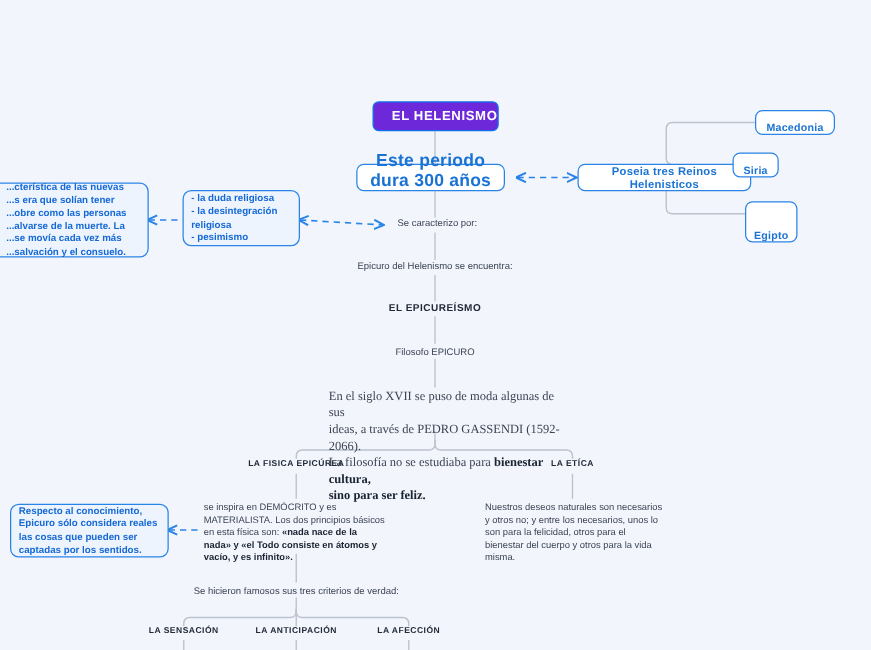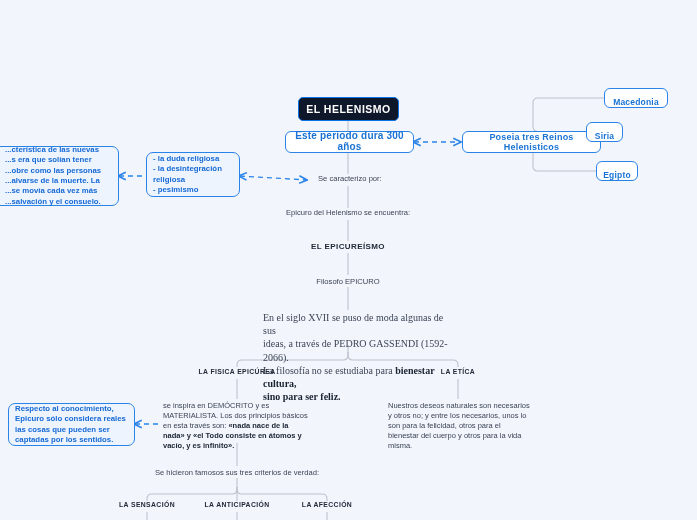--- a/index.html
+++ b/index.html
@@ -10,29 +10,28 @@
     overflow:hidden;
     position:relative;
   }
   #canvas{position:absolute;inset:0;width:697px;height:520px;}
   svg.lines{position:absolute;left:0;top:0;width:697px;height:520px;pointer-events:none;}
 
   .node{position:absolute;box-sizing:border-box;}
 
   
   .node-primary{
-    background:#0f172a;
+    background:#6d28d9;
     color:#ffffff;
     border:1px solid #0b72e7;
     border-radius:5px;
     font-weight:bold;
     letter-spacing:.5px;
-    display:flex;align-items:center;justify-content:center;
+    display:flex;align-items:center;justify-content:flex-end;
     text-align:center;
-    margin-top:16px;
   }
   
   .node-outline{
     background:#ffffff;
     color:#1a73d4;
     border:1.4px solid #2a84e8;
     border-radius:6px;
     font-weight:bold;
     display:flex;align-items:flex-end;justify-content:center;
     text-align:center;
@@ -130,37 +129,37 @@
       <path d="M119,176 L146,176" marker-start="url(#arrL)"></path>
 
       <path d="M135,424 L160,424" marker-start="url(#arrL)"></path>
     </g>
   </svg>
 
   <div class="node node-primary" style="left:298px;top:81px;width:101px;height:24px;font-size:10.5px;">
     <span>EL HELENISMO</span>
   </div>
 
-  <div class="node node-outline" style="left:285px;top:131px;width:129px;height:22px;font-size:10px;">
+  <div class="node node-outline" style="left:285px;top:131px;width:119px;height:22px;font-size:14px;">
     <span>Este periodo dura 300 años</span>
   </div>
 
   <div class="node node-outline" style="left:462px;top:131px;width:139px;height:22px;font-size:9px;">
     <span>Poseia tres Reinos Helenisticos</span>
   </div>
 
   <div class="node node-outline" style="left:604px;top:88px;width:64px;height:20px;font-size:8.5px;">
     <span>Macedonia</span>
   </div>
 
   <div class="node node-outline" style="left:586px;top:122px;width:37px;height:20px;font-size:8.5px;">
     <span>Siria</span>
   </div>
 
-  <div class="node node-outline" style="left:596px;top:161px;width:42px;height:20px;font-size:8.5px;">
+  <div class="node node-outline" style="left:596px;top:161px;width:42px;height:33px;font-size:8.5px;">
     <span>Egipto</span>
   </div>
 
   <div class="node node-callout" style="left:-42px;top:146px;width:161px;height:60px;font-size:7.8px;line-height:1.34;">
     <span class="pre" style="display:block;padding-left:40px;">...cterística de las nuevas ...s era que solían tener ...obre como las personas ...alvarse de la muerte. La ...se movía cada vez más ...salvación y el consuelo.</span>
   </div>
 
   <div class="node node-callout" style="left:146px;top:152px;width:94px;height:45px;font-size:7.8px;line-height:1.32;">
     <span class="pre">- la duda religiosa
 - la desintegración religiosa
@@ -198,21 +197,21 @@
     <span>LA FISICA EPICÚREA</span>
   </div>
 
   <div class="label label-bold" style="left:408px;top:368px;width:100px;font-size:6.8px;">
     <span>LA ETÍCA</span>
   </div>
 
   <div class="para" style="left:163px;top:401px;width:152px;font-size:7.5px;">
     <span>se inspira en DEMÓCRITO y es</span><br>
     <span>MATERIALISTA. Los dos principios básicos</span><br>
-    <span>en esta través son: </span><b>«nada nace de la</b><br>
+    <span>en esta física son: </span><b>«nada nace de la</b><br>
     <b>nada» y «el Todo consiste en átomos y</b><br>
     <b>vacío, y es infinito».</b>
   </div>
 
   <div class="para" style="left:388px;top:401px;width:142px;font-size:7.5px;">
     <span>Nuestros deseos naturales son necesarios y otros no; y entre los necesarios, unos lo son para la felicidad, otros para el bienestar del cuerpo y otros para la vida misma.</span>
   </div>
 
   <div class="label" style="left:137px;top:468px;width:200px;font-size:7.6px;">
     <span>Se hicieron famosos sus tres criterios de verdad:</span>

